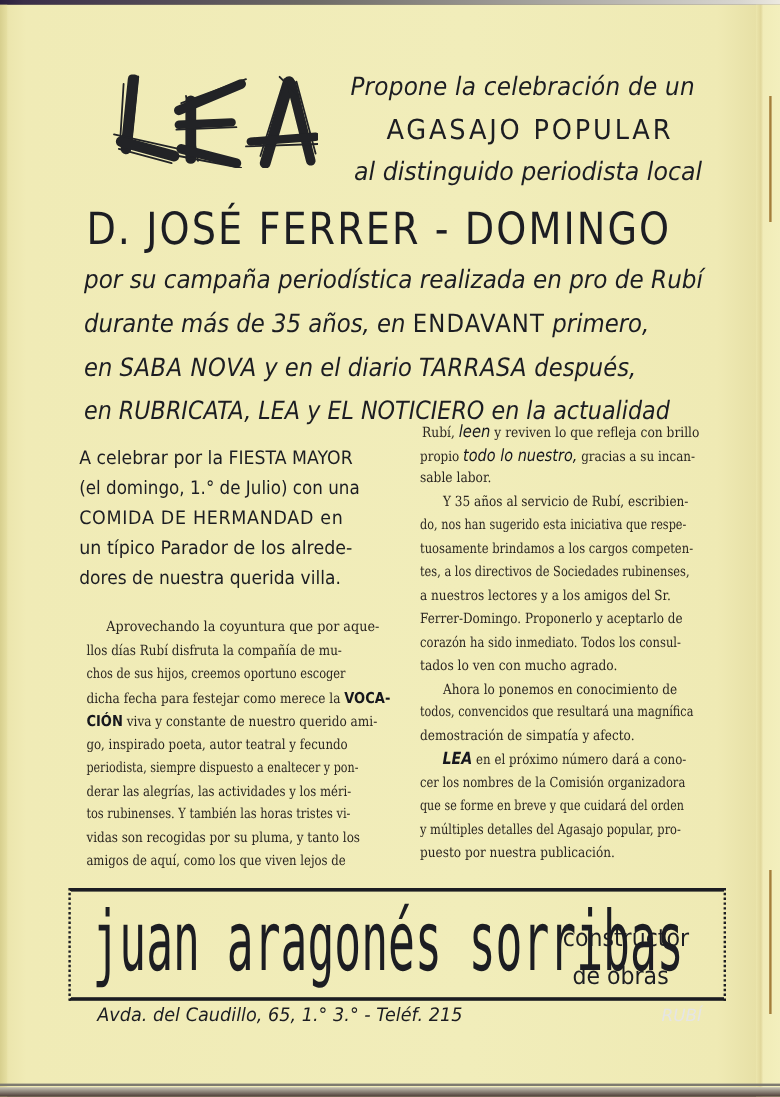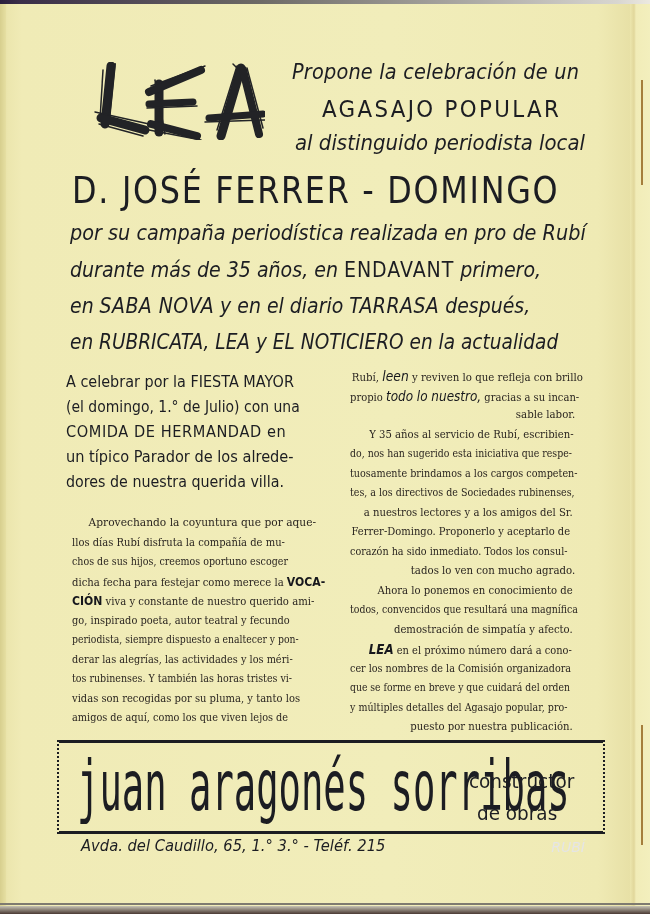--- a/index.html
+++ b/index.html
@@ -72,21 +72,21 @@
     .intro div { height: 25px; white-space: nowrap; transform-origin: left top; text-align: justify; }
 
     .body-col {
       position: absolute; font-family: "DejaVu Serif", serif; color: #2a2520;
       font-size: 11.6px;
     }
     .body-col div {
       height: 19.5px; white-space: nowrap; transform-origin: left top;
     }
     .left-col { left: 72px; top: 515px; width: 256px; }
-    .right-col { left: 350px; top: 368px; width: 256px; text-align: right; }
+    .right-col { left: 350px; top: 352px; width: 256px; }
     .em { font-family: "DejaVu Sans", sans-serif; font-weight: bold; color: #16171c; font-size: 12.5px; }
     .emI { font-family: "DejaVu Sans", sans-serif; font-style: italic; color: #16171c; font-size: 14px; }
     .emB { font-family: "DejaVu Sans", sans-serif; font-style: italic; font-weight: bold; color: #16171c; font-size: 14px; }
 
     .ad {
       position: absolute; left: 57px; top: 740px; width: 548px; height: 94px;
       border-top: 3px solid #1c1d22; border-bottom: 3px solid #1c1d22;
       border-left: 2px dotted #1c1d22; border-right: 2px dotted #1c1d22;
       box-sizing: border-box;
     }

